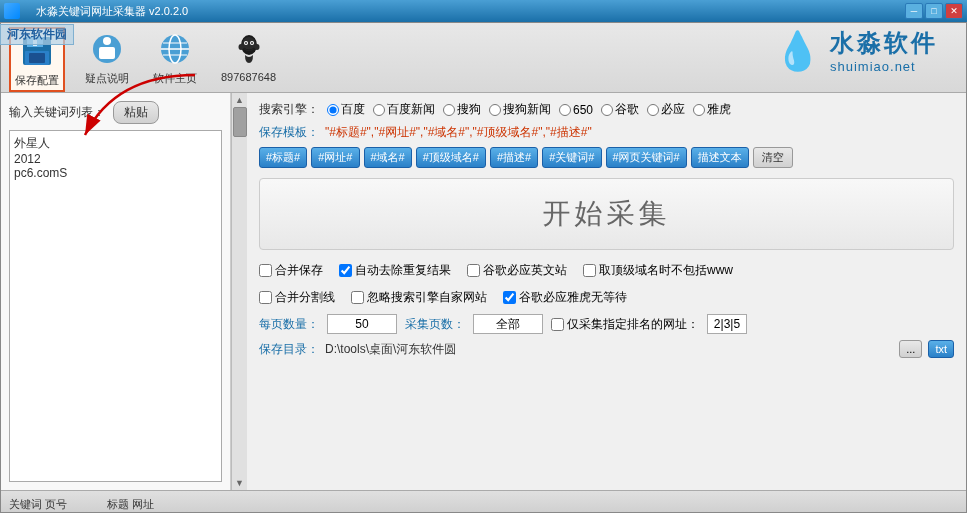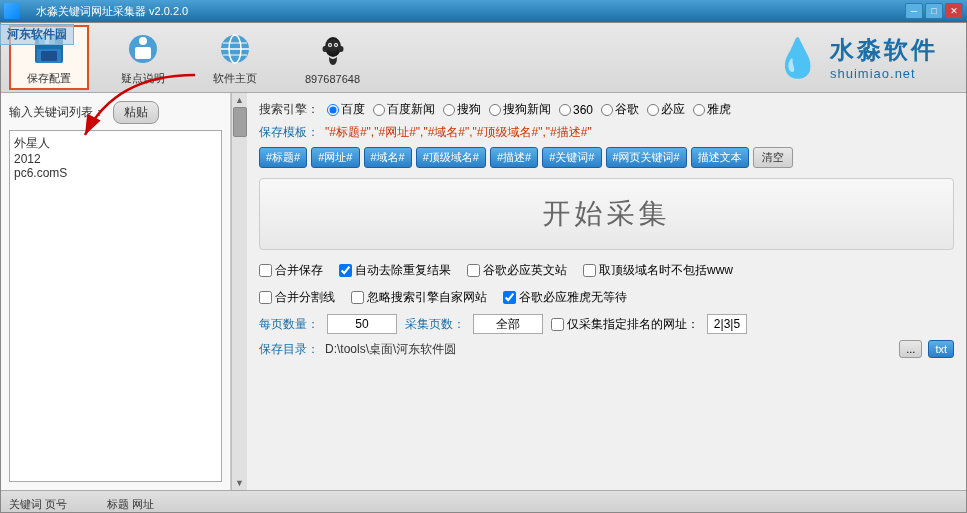--- a/index.html
+++ b/index.html
@@ -55,31 +55,31 @@
       display: flex;
       flex-direction: column;
     }
 
     
     .toolbar {
       background: linear-gradient(to bottom, #e8e8e8, #d8d8d8);
       border-bottom: 1px solid #aaa;
       padding: 4px 8px;
       display: flex;
-      align-items: center;
+      align-items: flex-start;
       gap: 16px;
       height: 70px;
     }
     .toolbar-item {
       display: flex;
       flex-direction: column;
       align-items: center;
       gap: 2px;
       cursor: pointer;
-      padding: 2px 16px;
+      padding: 2px 4px;
     }
     .toolbar-item.active {
       border: 2px solid #e05020;
       background: #fff8f0;
     }
     .toolbar-icon {
       width: 40px;
       height: 40px;
       display: flex;
       align-items: center;
@@ -494,21 +494,21 @@
             <label class="radio-item">
               <input type="radio" name="engine" style=""> 
                 <span>搜狗</span>
             </label>
             <label class="radio-item">
               <input type="radio" name="engine" style=""> 
                 <span>搜狗新闻</span>
             </label>
             <label class="radio-item">
               <input type="radio" name="engine" style=""> 
-                <span>360</span>
+                <span>650</span>
             </label>
             <label class="radio-item">
               <input type="radio" name="engine" style=""> 
                 <span>谷歌</span>
             </label>
             <label class="radio-item">
               <input type="radio" name="engine" style=""> 
                 <span>必应</span>
             </label>
             <label class="radio-item">

